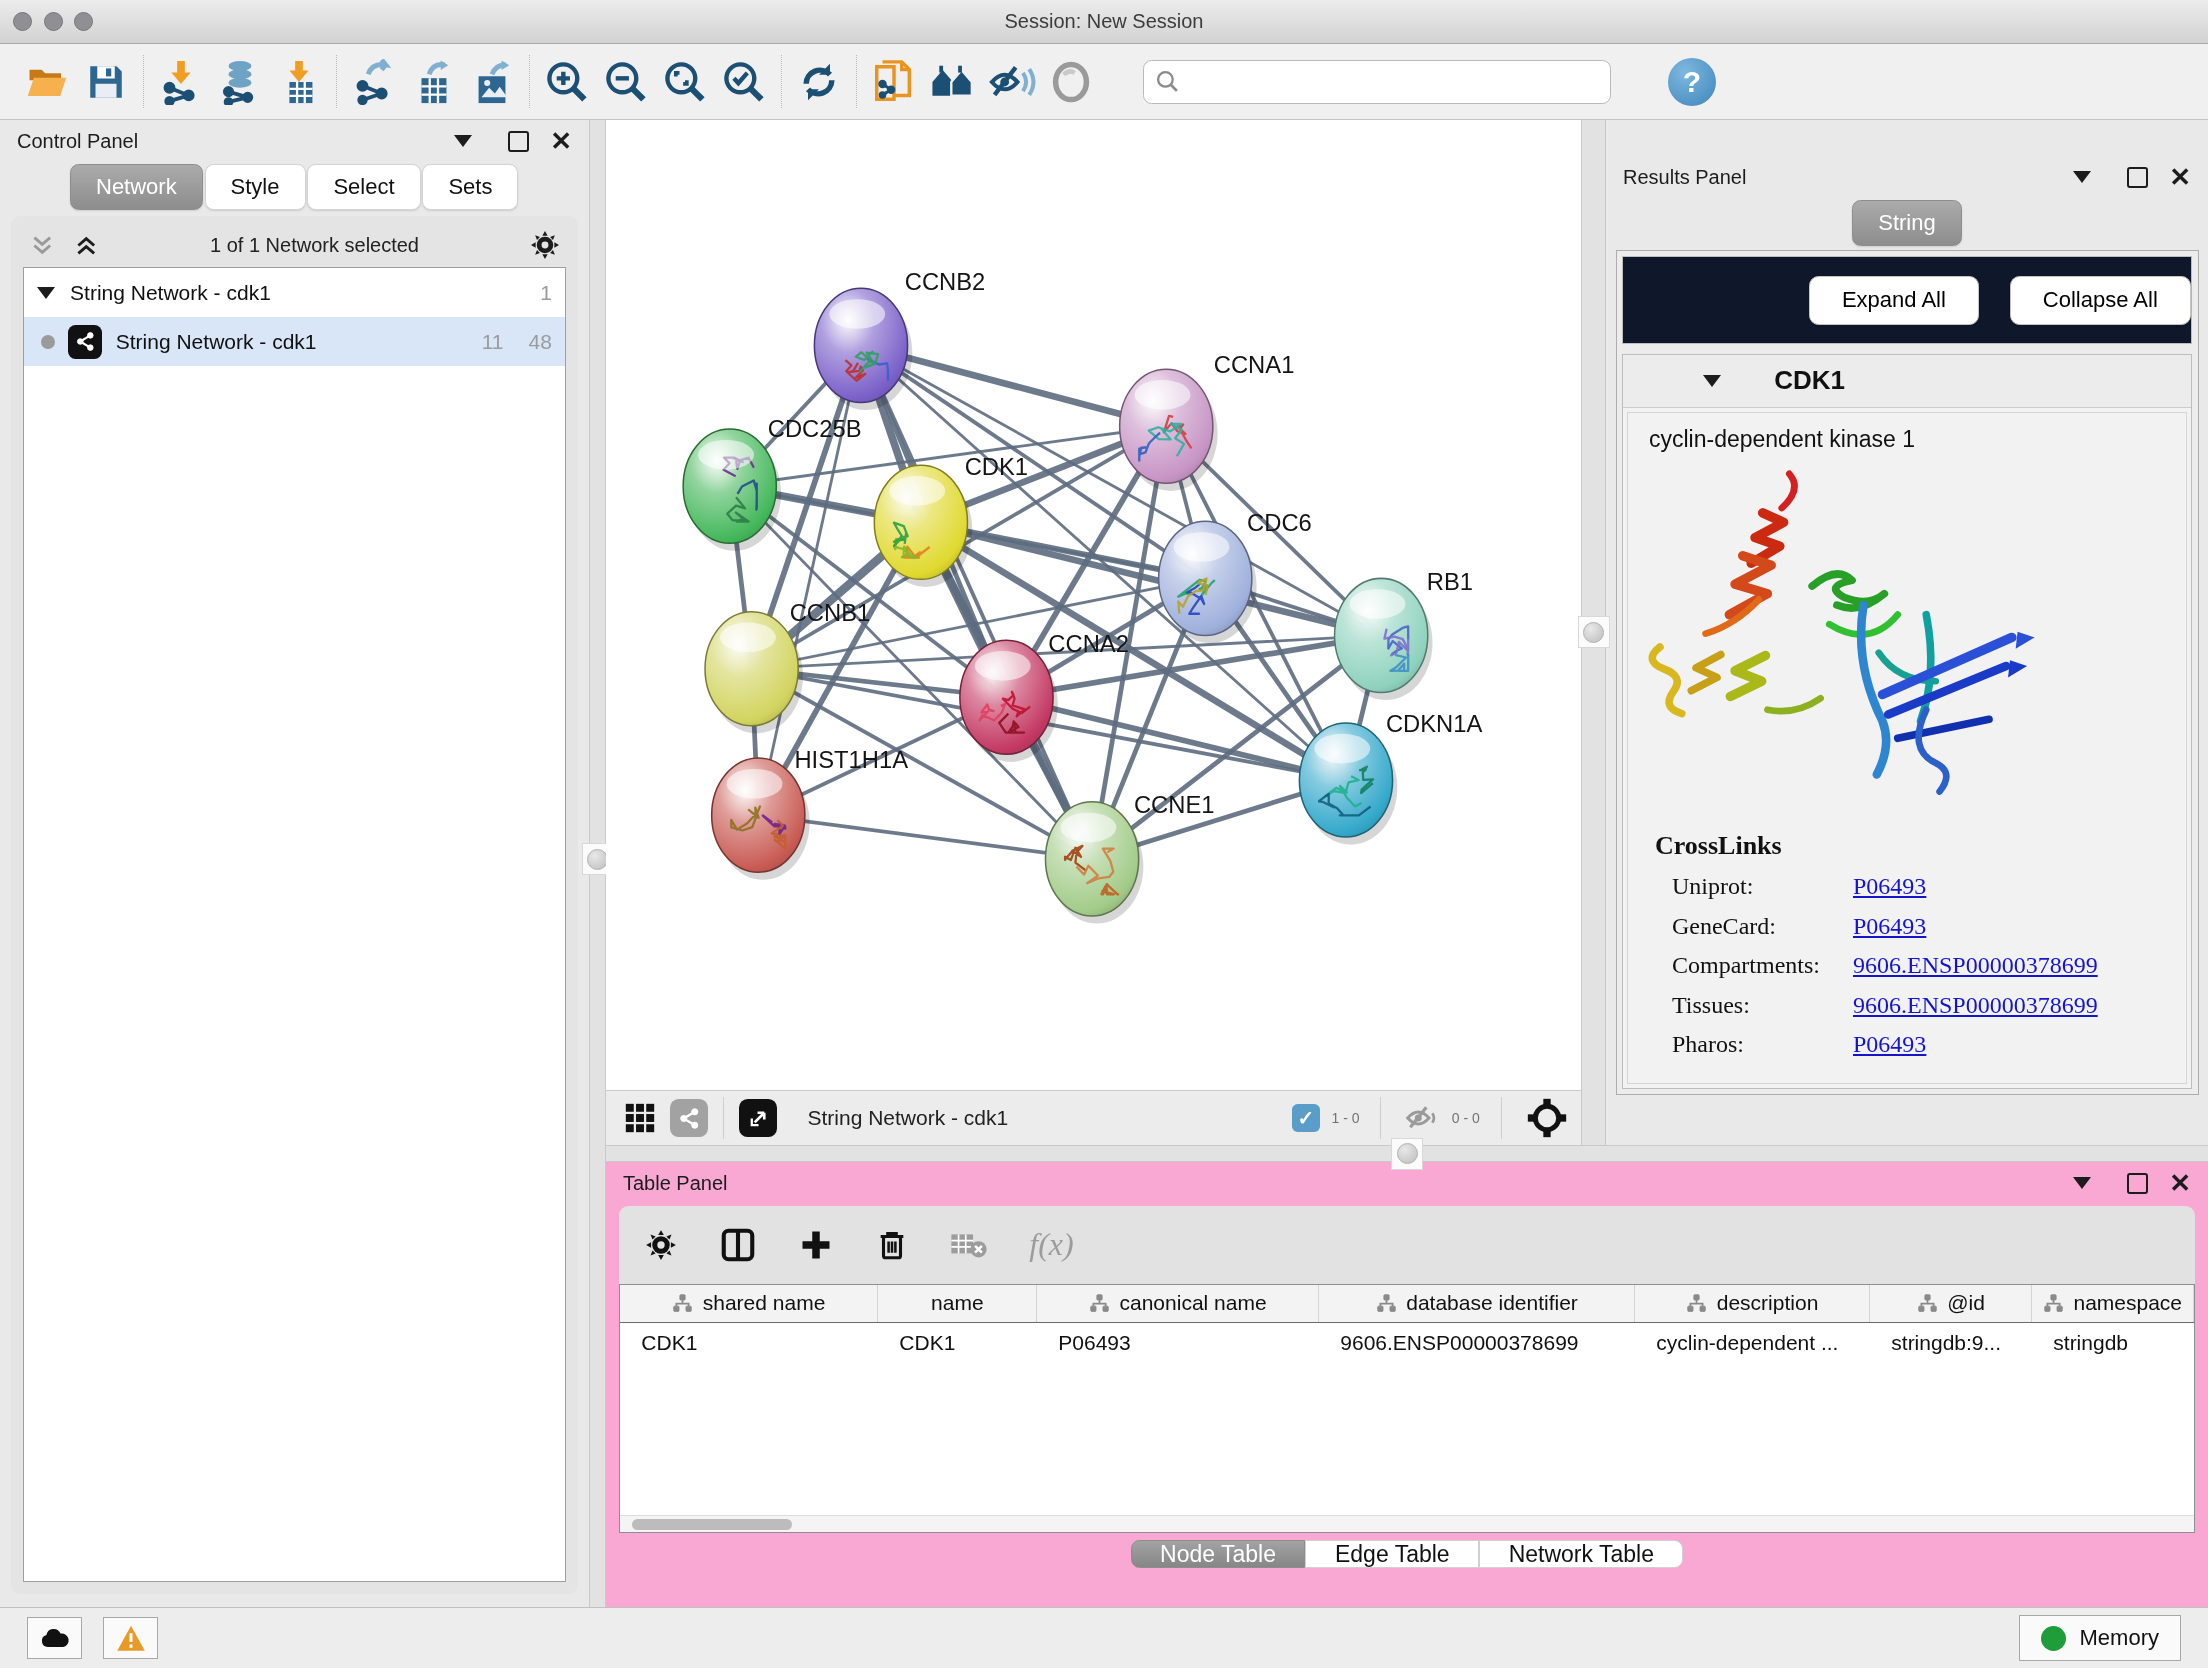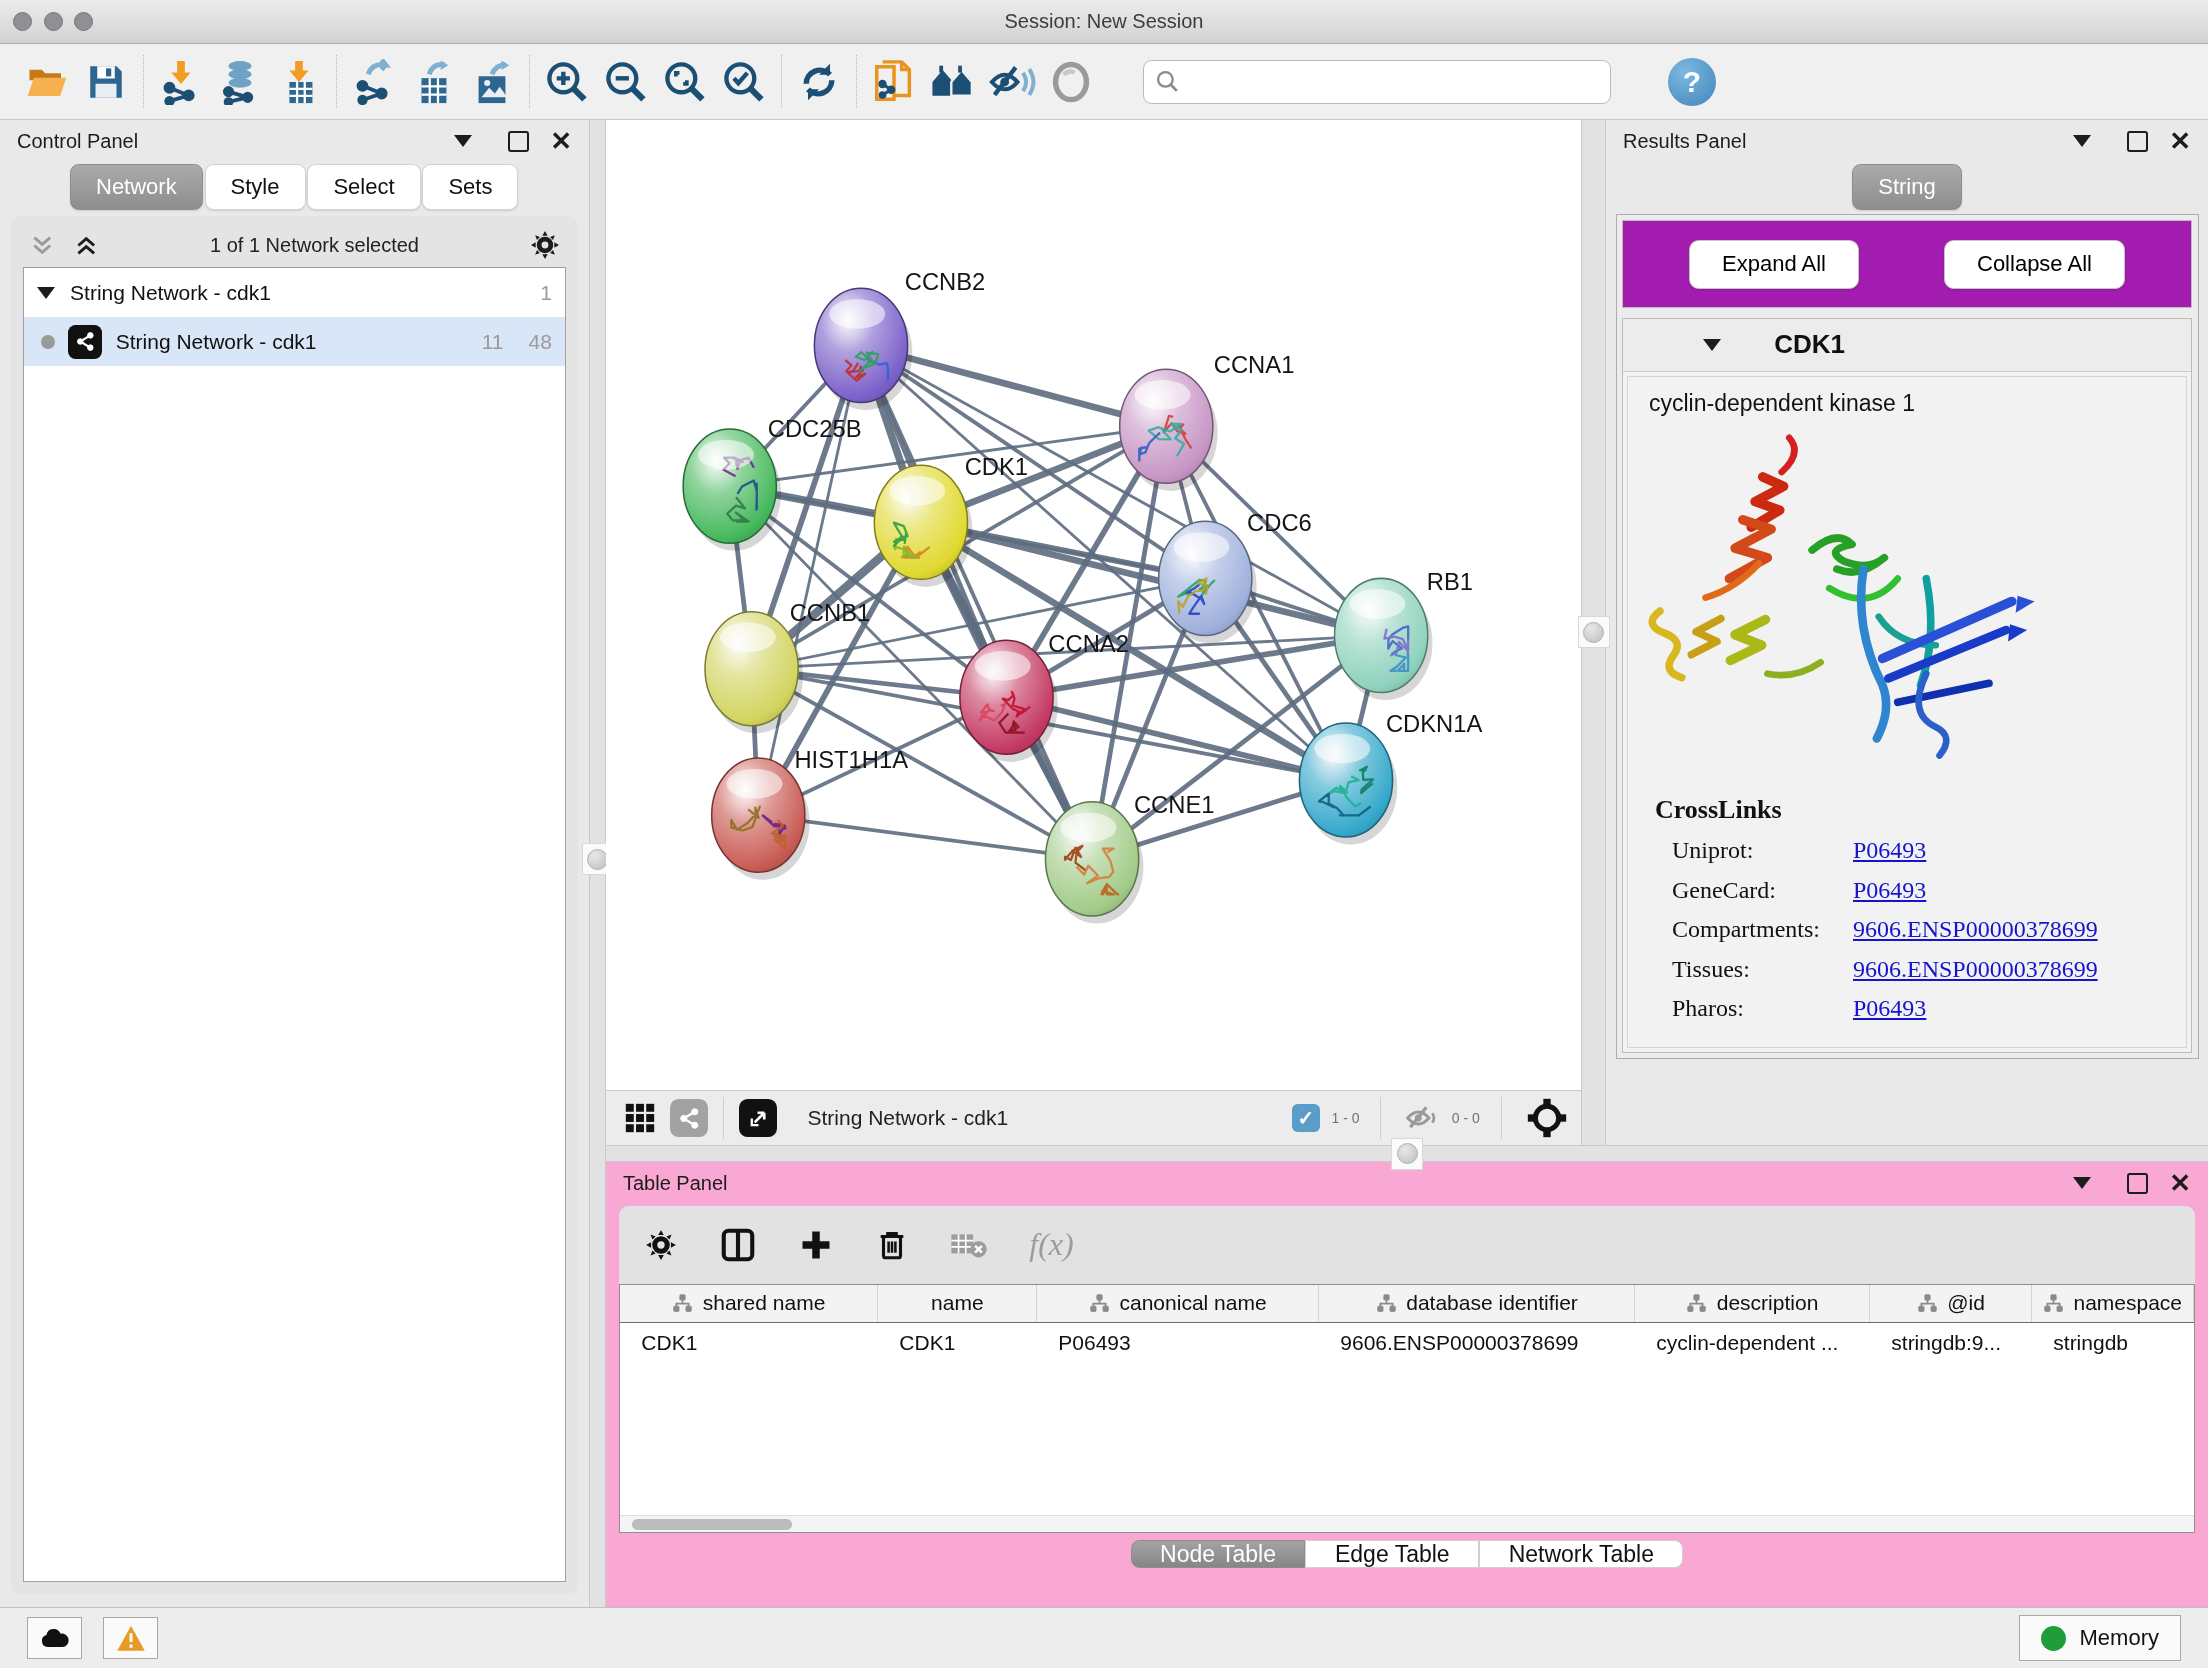--- a/index.html
+++ b/index.html
@@ -83,25 +83,25 @@
   .nf-btn { width:49px; height:44px; display:flex; align-items:center; justify-content:center;
     background:none; border:none; }
   .nf-sep { width:0; height:42px; border-left:1px solid #cfcfcf; margin:0 9.5px; }
   .nf-title { font-size:21px; color:#222; margin-left:25px; }
   .nf-right { margin-left:auto; display:flex; align-items:center; gap:11.4px; }
   .nf-count { font-size:14px; color:#737373; }
   .chk { width:28.5px; height:28.5px; border-radius:5.7px; background:#5b9dc9; color:#fff; font-size:20px;
     display:flex; align-items:center; justify-content:center; font-weight:bold; }
 
   
-  .rp { flex:1; background:#e9e9e9; display:flex; flex-direction:column; min-width:0; }
+  .rp { flex:1; background:#e9e9e9; display:flex; flex-direction:column; min-width:0;margin-top:36px; }
   .rp-card { margin:3.8px 9.5px 0 9.5px; flex:0 0 auto; background:#ececec; border:1.9px solid #adadad;
     padding:5.7px; display:flex; flex-direction:column; }
-  .rp-buttons { border:1px solid #bdbdbd; background:#a21caf; height:88px; display:flex;
-    align-items:center; justify-content:center; gap:85px; }
+  .rp-buttons { border:1px solid #bdbdbd; background:#0f172a; height:88px; display:flex;
+    align-items:center; justify-content:flex-end; gap:31px; }
   .rp-btn { background:#fff; border:1px solid #c4c4c4; border-radius:9.5px; font-size:22px;
     padding:10.5px 32px; box-shadow:0 1px 1.9px rgba(0,0,0,.15); font-family:"Liberation Sans",sans-serif; }
   .gene-card { border:1px solid #bdbdbd; margin-top:9.5px; background:#f2f2f2; }
   .gene-head { height:53px; background:#ececec; border-bottom:1px solid #cccccc; display:flex;
     align-items:center; padding-left:80px; }
   .gene-head .tri { margin-right:53px; }
   .gene-name { font-size:26px; font-weight:bold; color:#111; }
   .gene-body { border:1px solid #d5d5d5; margin:3.8px; background:#f2f2f2; padding:13.3px 0 25px 0; }
   .gene-desc { font-size:23px; color:#111; padding-left:21px; }
   .protein { margin:17px 0 0 11.4px; }

